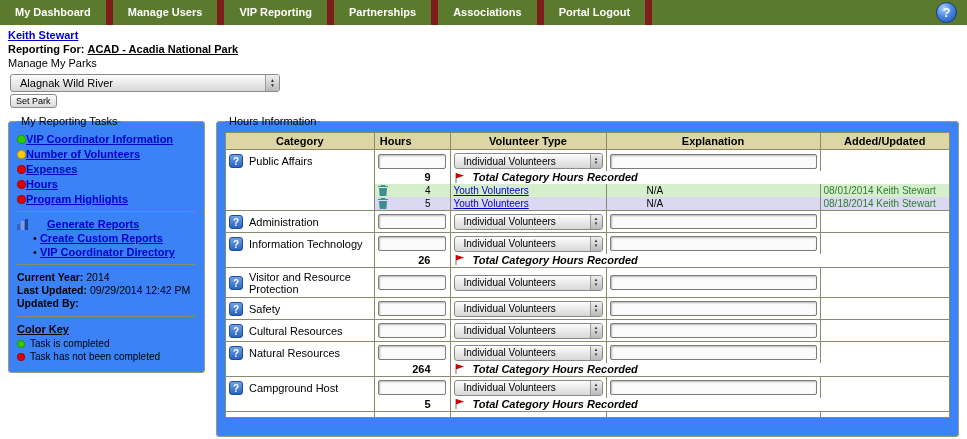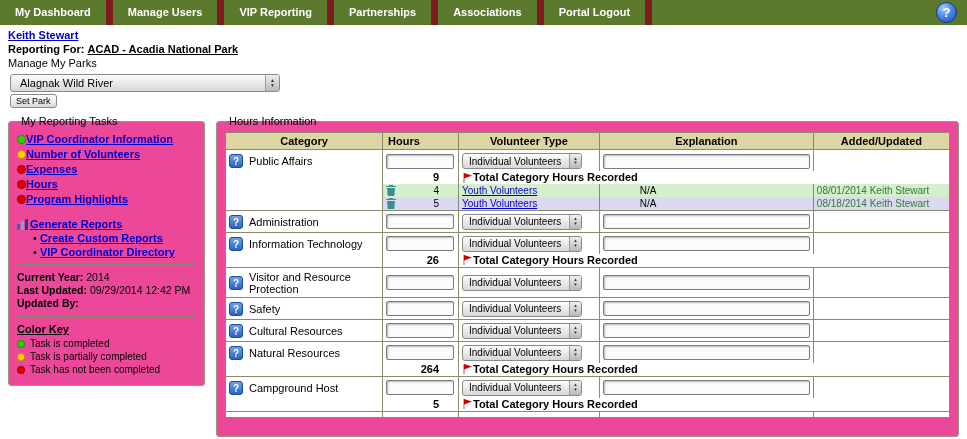--- a/index.html
+++ b/index.html
@@ -45,34 +45,34 @@
   }
   .setpark-btn {
     display:inline-block; font-size:9px; line-height:12px; padding:0 5px;
     border:1px solid #8a8a8a; border-radius:3px;
     background:linear-gradient(#ffffff,#d9d9d9); cursor:pointer; margin-left:2px;
   }
 
   
   .main { display:flex; align-items:flex-start; gap:11px; padding:7px 8px 0 8px; }
   fieldset {
-    border:1px solid #9a9a7e; border-radius:4px; background:#ec4899;
+    border:1px solid #9a9a7e; border-radius:4px; background:#3b82f6;
     margin:0; padding:3px 8px 8px 8px;
   }
   legend { font-size:11px; padding:0 4px; background:transparent; }
 
   
   .tasks-fs { width:197px; }
   .task-row { display:flex; align-items:center; margin:3px 0; }
   .dot { width:9px; height:9px; border-radius:50%; flex:0 0 auto; border:1px solid rgba(0,0,0,0.25); }
   .dot.green { background:#2ecc00; }
   .dot.yellow { background:#ffcc00; }
   .dot.red { background:#e00000; }
   .tasks-fs hr { border:0; border-top:1px solid #8a8a6e; margin:6px 0; }
-  .gen-row { display:flex; align-items:center; gap:1px; margin:2px 0 2px 0; }
+  .gen-row { display:flex; align-items:center; gap:18px; margin:2px 0 2px 0; }
   .sub-report { margin:2px 0 2px 16px; }
   .sub-report::before { content:"• "; color:#000; }
   .meta-line { line-height:13px; font-size:10.5px; }
   .ck-title { font-weight:bold; text-decoration:underline; margin:1px 0 3px 0; }
   .ck-row { display:flex; align-items:center; gap:5px; margin:2px 0; font-size:10px; }
   .ck-row .dot { width:8px; height:8px; }
 
   
   .hours-fs { flex:1; min-height:322px; }
   table.hours { border-collapse:collapse; width:100%; background:#fff; border:1px solid #8a8a6e; margin-top:2px; }
@@ -92,27 +92,27 @@
     background:linear-gradient(#6fa2e8,#2a62c0); border:1px solid #1f4c96;
     color:#fff; font-weight:bold; font-size:10px; line-height:13px; text-align:center; cursor:pointer;
   }
   .txt {
     height:15px; border:1px solid #7c7c7c; border-radius:2px; background:#fbfbfb;
     box-shadow:inset 1px 1px 2px rgba(0,0,0,0.28);
     font-family:"Liberation Sans", sans-serif; font-size:10px; padding:0 3px;
   }
   .txt.hours-input { width:68px; }
   .txt.expl-input { width:207px; }
-  .row-select { width:120px; height:16px; font-size:10px; margin:0; padding-left:6px; }
+  .row-select { width:149px; height:16px; font-size:10px; margin:0; }
   .row-select .stepper { width:12px; font-size:4.5px; line-height:4.5px; }
 
   tr.total-row td { padding-top:0; padding-bottom:1px; }
   .total-num { text-align:right; padding-right:19px !important; font-weight:bold; font-size:10.5px; }
   .total-label-cell { font-weight:bold; font-size:10.5px; }
-  .total-flex { display:flex; align-items:center; gap:0; }
+  .total-flex { display:flex; align-items:center; gap:8px;font-style:italic; }
 
   tr.entry-row td { font-size:10px; padding-top:0; padding-bottom:0; height:13px; }
   tr.entry-row.bg-green td.shade { background:#d5eecb; }
   tr.entry-row.bg-purple td.shade { background:#dbd9f1; }
   .entry-hours { display:flex; align-items:center; justify-content:space-between; padding-right:16px; }
   .entry-link { color:#0000cc; text-decoration:underline; cursor:pointer; }
   .entry-expl { padding-left:40px !important; }
   .entry-added { color:#2f7d2f; }
   .icon-btn { cursor:pointer; display:inline-flex; align-items:center; }
 </style>
@@ -204,24 +204,20 @@
     </div>
 
     <hr>
 
     <div class="ck-title">Color Key</div>
     <div class="ck-row">
       <span class="dot green"></span>
       <span>Task is completed</span>
     </div>
     <div class="ck-row">
-      <span class="dot yellow"></span>
-      <span>Task is partially completed</span>
-    </div>
-    <div class="ck-row">
       <span class="dot red"></span>
       <span>Task has not been completed</span>
     </div>
   </fieldset>
 
   <fieldset class="hours-fs">
     <legend>Hours Information</legend>
 
     <table class="hours">
       <colgroup>

